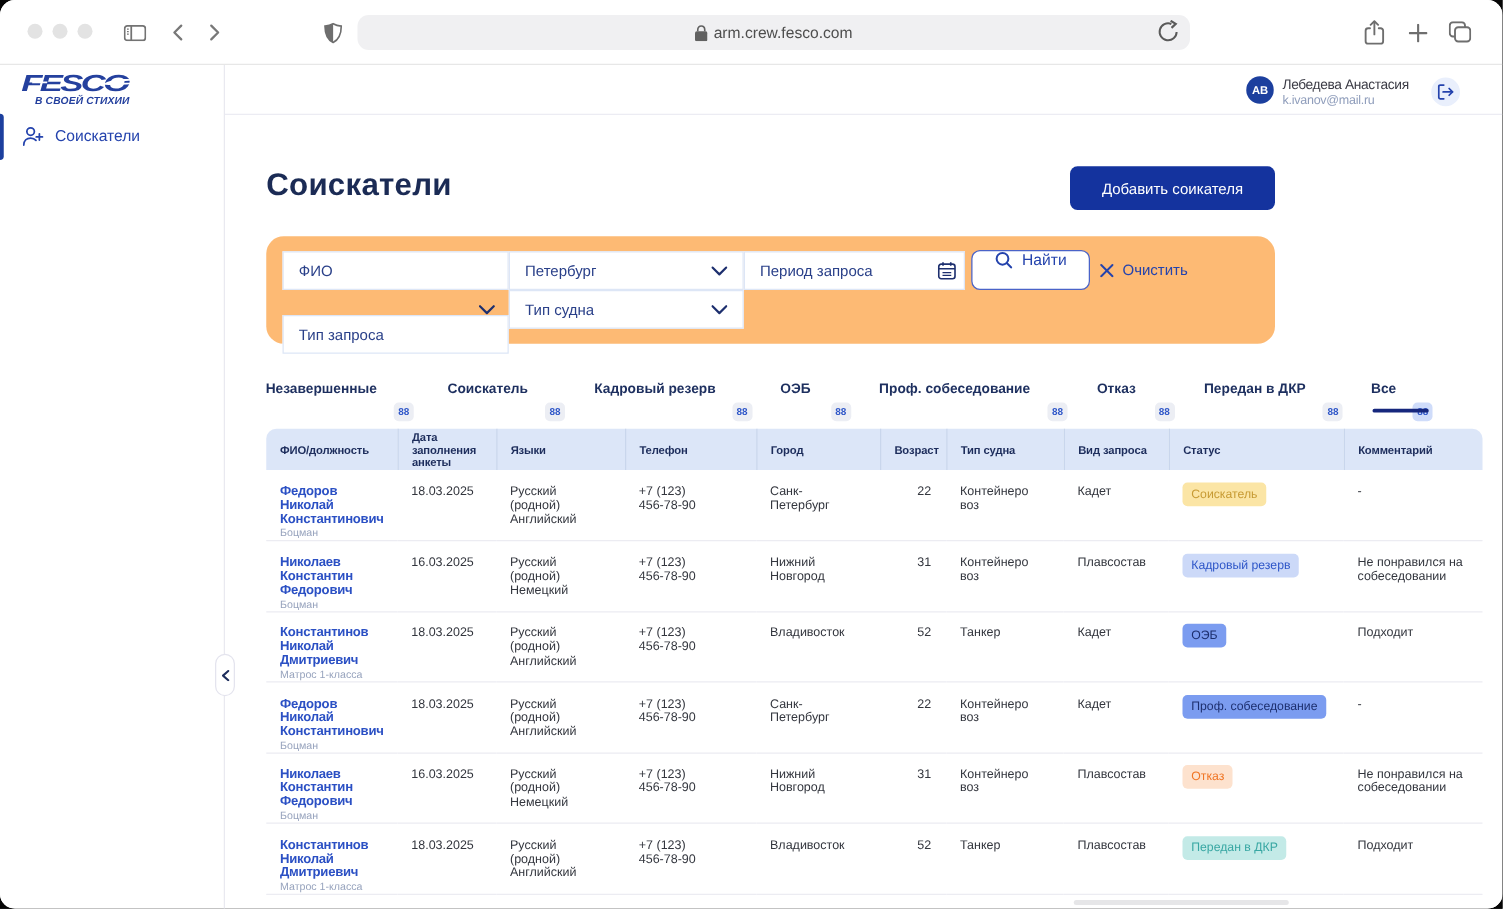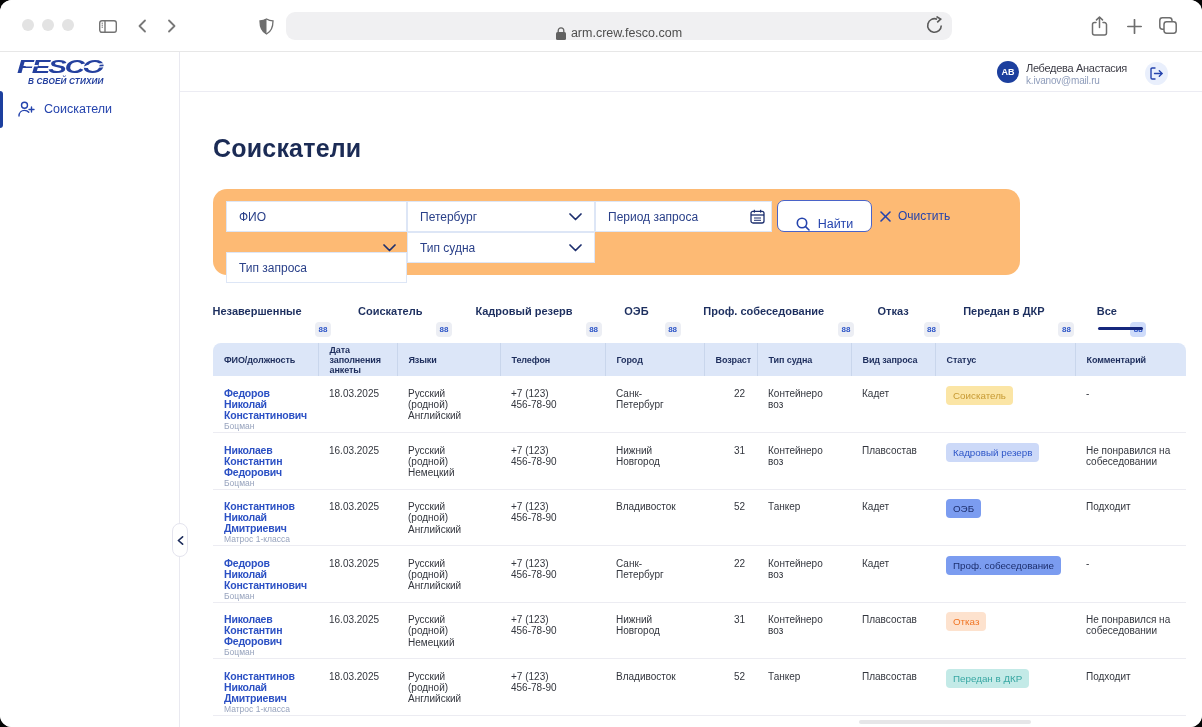--- a/index.html
+++ b/index.html
@@ -4,21 +4,21 @@
 <style>
 * { margin:0; padding:0; box-sizing:border-box; }
 html,body { width:1202px; height:727px; background:#060606; font-family:"Liberation Sans", sans-serif; }
 .window { position:relative; width:1202px; height:727px; background:#fff; border-radius:12px; overflow:hidden; }
 
 
 .toolbar { position:absolute; left:0; top:0; width:1202px; height:52px; background:#fff; border-bottom:1px solid #e7e7e7; }
 .light { position:absolute; top:19px; width:12px; height:12px; border-radius:50%; background:#e3e3e3; }
 .tbicon { position:absolute; color:#737373; }
 .addressbar { position:absolute; left:286px; top:12px; width:666px; height:28px; background:#f0f0f2; border-radius:9px; }
-.url { position:absolute; left:0; top:0; width:100%; height:28px; display:flex; align-items:flex-end; justify-content:center; font-size:12.5px; color:#4e4e4e; gap:5px; }
+.url { position:absolute; left:0; top:0; width:100%; height:28px; display:flex; align-items:center; justify-content:center; font-size:12.5px; color:#4e4e4e; gap:5px; }
 
 
 .side { position:absolute; left:0; top:52px; width:180px; bottom:0; background:#fff; border-right:1px solid #e9e9f0; }
 .activebar { position:absolute; left:0; top:39px; width:3px; height:37px; background:#1c3f9e; border-radius:0 3px 3px 0; }
 .navitem { position:absolute; left:18px; top:49px; display:flex; align-items:center; gap:9px; color:#2443ad; font-size:12.5px; }
 .pill { position:absolute; left:172px; top:471px; width:16px; height:34px; background:#fff; border:1px solid #e4e4ee; border-radius:9px; z-index:5; display:flex; align-items:center; justify-content:center; }
 
 
 .topbar { position:absolute; left:180px; top:52px; right:0; height:40px; background:#fff; border-bottom:1px solid #ececf3; }
 .avatar { position:absolute; left:817px; top:9px; width:22px; height:22px; border-radius:50%; background:#1c3f9e; color:#fff; font-size:9px; font-weight:700; display:flex; align-items:center; justify-content:center; }
@@ -28,21 +28,21 @@
 
 
 .content { position:absolute; left:180px; top:92px; right:0; bottom:0; background:#fff; }
 h1 { position:absolute; left:33px; top:42px; font-size:25px; font-weight:700; color:#1b2b55; letter-spacing:0.2px; }
 .addbtn { position:absolute; left:676px; top:41px; width:164px; height:35px; background:#14339e; border-radius:6px; color:#fff; font-size:12px; display:flex; align-items:center; justify-content:center; }
 
 
 .filters { position:absolute; left:33px; top:97px; width:807px; height:86px; background:#fdba74; border-radius:14px; }
 .fcell { position:absolute; background:#fff; border:0.5px solid #dde6f6; color:#2a4089; font-size:12px; display:flex; align-items:center; padding-left:12px; }
 .chev { position:absolute; }
-.findbtn { position:absolute; left:564px; top:11px; width:95px; height:32px; background:#fff; border:1.5px solid #4a63c8; border-radius:7px; display:flex; align-items:flex-end; justify-content:center; gap:8px; color:#2443ad; font-size:12.5px; }
+.findbtn { position:absolute; left:564px; top:11px; width:95px; height:32px; background:#fff; border:1.5px solid #4a63c8; border-radius:7px; display:flex; align-items:flex-start; justify-content:center; gap:8px; color:#2443ad; font-size:12.5px; }
 .clearbtn { position:absolute; left:667px; top:11px; height:32px; display:flex; align-items:center; gap:7px; color:#2443ad; font-size:12px; }
 
 
 .tab { position:absolute; font-size:11px; font-weight:700; color:#1d2f5f; top:213px; letter-spacing:0px; }
 .tbadge { position:absolute; top:212px; width:16px; height:15px; background:#eceef4; border-radius:4px; color:#2e56c8; font-size:8px; font-weight:700; display:flex; align-items:center; justify-content:center;margin-top:18px; }
 .tbadge.act { background:#cfdcfa; }
 .underline { position:absolute; left:918px; top:234.5px; width:45px; height:3.5px; background:#16277d; border-radius:2px; }
 
 
 table { position:absolute; left:33px; top:251px; width:973px; border-collapse:collapse; table-layout:fixed; }
@@ -149,20 +149,21 @@
       <svg width="13" height="13" viewBox="0 0 13 13" fill="none" stroke="#2443ad" stroke-width="1.4" stroke-linecap="round" stroke-linejoin="round">
           <path d="M5 1 H2.2 C1.5 1 1 1.5 1 2.2 V10.8 C1 11.5 1.5 12 2.2 12 H5"></path>
           <line x1="4.5" y1="6.5" x2="12" y2="6.5"></line>
           <path d="M9.3 3.8 L12 6.5 L9.3 9.2"></path>
         </svg>
     </div>
   </div>
 
   <div class="content">
     <h1>Соискатели</h1>
+    <div class="addbtn">Добавить соикателя</div>
 
     <div class="filters">
       <div class="fcell" style="left:13px; top:12px; width:181px; height:31px;">ФИО</div>
       <div class="fcell" style="left:194px; top:12px; width:188px; height:31px;">Петербург</div>
       <div class="fcell" style="left:382px; top:12px; width:177px; height:31px;">Период запроса</div>
       <div class="fcell" style="left:13px; top:43px; width:181px; height:31px;margin-top:20px;">Тип запроса</div>
       <div class="fcell" style="left:194px; top:43px; width:188px; height:31px;">Тип судна</div>
       <svg class="chev" style="left:356px; top:24px" width="13" height="8" viewBox="0 0 13 8" fill="none" stroke="#1d2f6e" stroke-width="1.7" stroke-linecap="round" stroke-linejoin="round">
           <path d="M1 1 L6.5 6.5 L12 1"></path>
         </svg>

